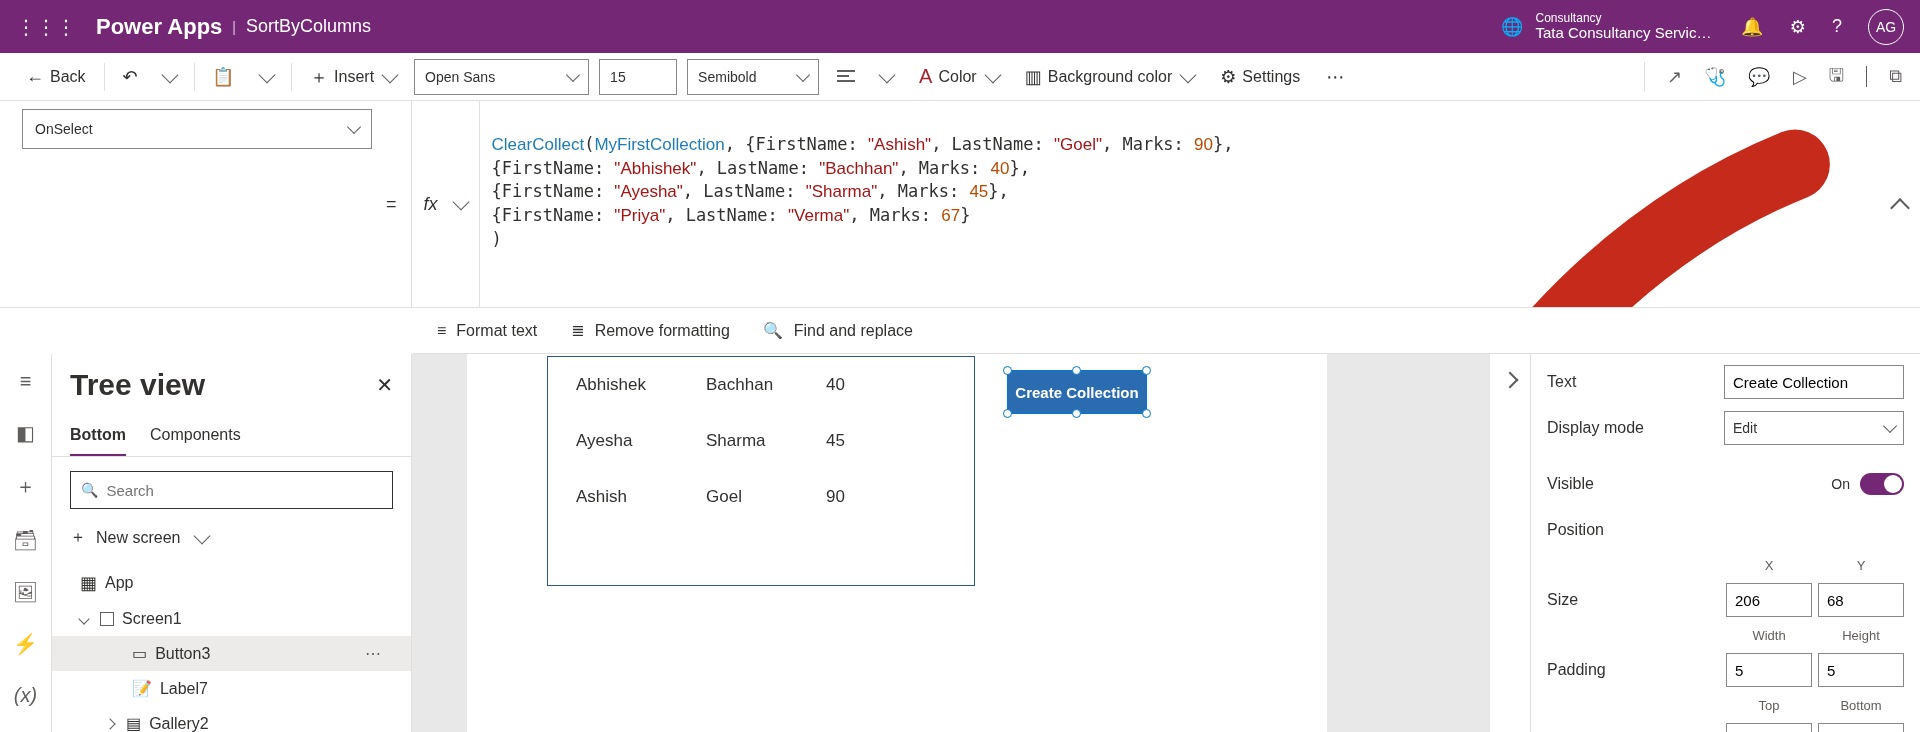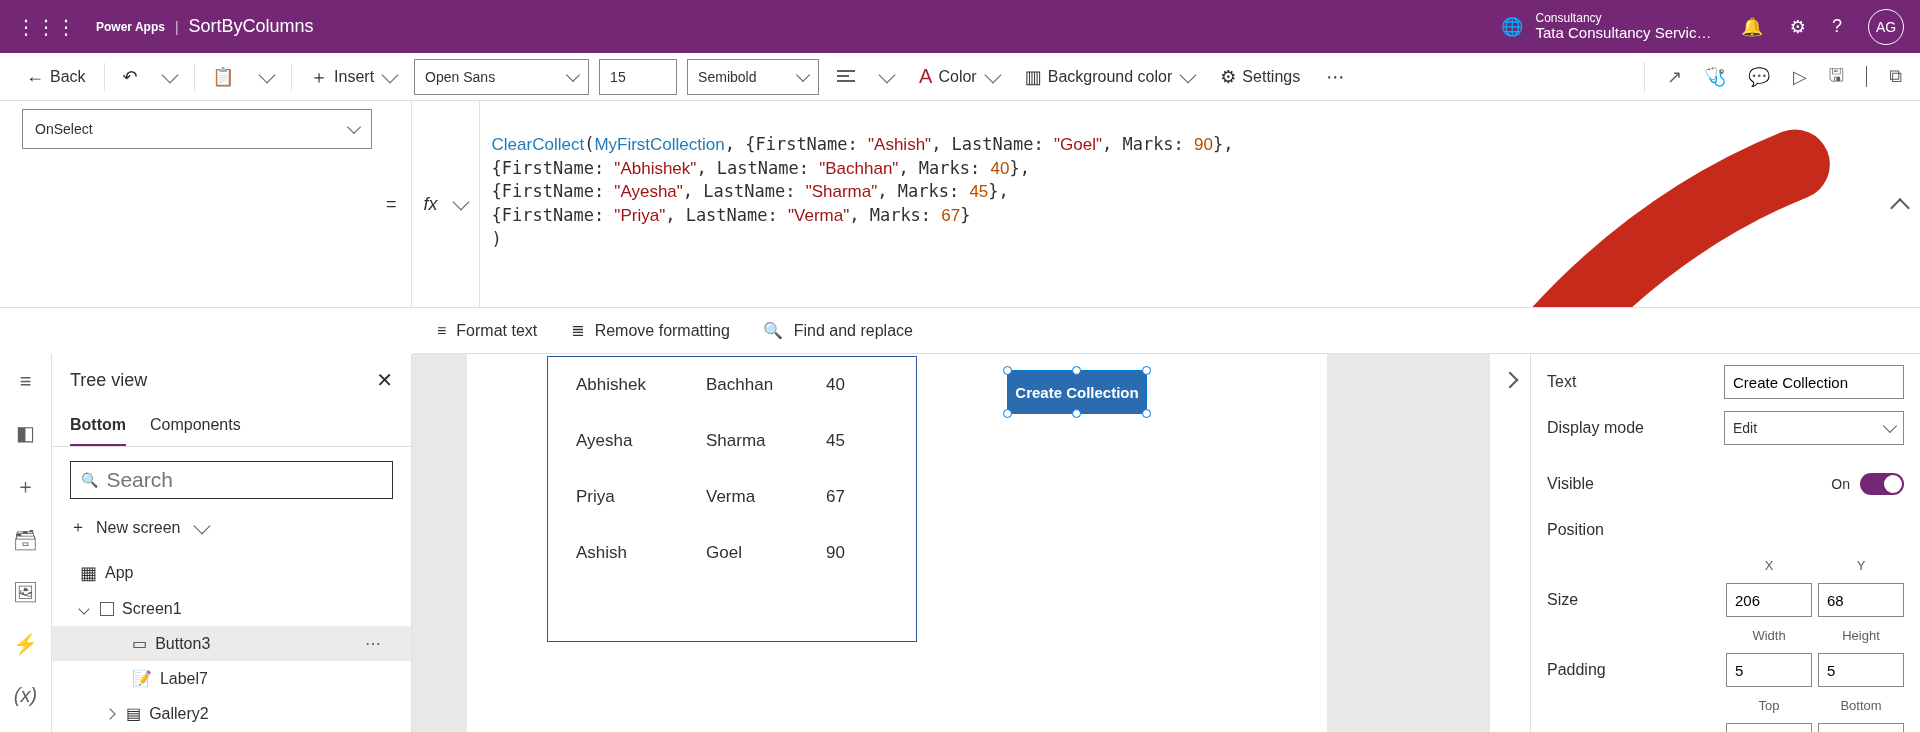--- a/index.html
+++ b/index.html
@@ -1,21 +1,21 @@
 <!DOCTYPE html>
 <html><head>
 <meta charset="utf-8">
 <style>
 *{box-sizing:border-box;margin:0;padding:0;font-family:"Segoe UI",Arial,sans-serif}
 body{width:1920px;height:732px;overflow:hidden;background:#fff;font-size:14px;color:#323130}
 
 
 .header{height:53px;background:#742774;color:#fff;display:flex;align-items:center;padding:0 16px}
 .waffle{font-size:20px;margin-right:20px}
-.app-title{font-weight:600;font-size:12px}
+.app-title{font-weight:600;font-size:22px}
 .pipe{margin:0 10px;opacity:.7}
 .app-name{font-size:18px}
 .header-spacer{flex:1}
 .env{display:flex;align-items:center;gap:12px;margin-right:30px}
 .env-icon{font-size:18px}
 .env-text{display:flex;flex-direction:column;line-height:1.1}
 .env-label{font-size:12px}
 .env-name{font-size:15px}
 .hdr-icons{display:flex;align-items:center;gap:26px;font-size:18px}
 .avatar{width:36px;height:36px;border:1.5px solid #fff;border-radius:50%;display:flex;align-items:center;justify-content:center;font-size:14px}
@@ -52,44 +52,44 @@
 .fx-tool{display:flex;align-items:center;gap:10px;cursor:pointer;font-size:16px}
 
 
 .main{display:flex;height:calc(732px - 53px - 48px)}
 .rail{width:52px;border-right:1px solid #e1dfdd;display:flex;flex-direction:column;align-items:center;padding-top:16px;gap:28px;font-size:20px;color:#605e5c}
 .rail .ic{cursor:pointer}
 
 
 .tree{width:360px;border-right:1px solid #e1dfdd;display:flex;flex-direction:column}
 .tree-hdr{display:flex;align-items:center;justify-content:space-between;padding:14px 18px}
-.tree-title{font-size:18px;font-weight:400}
+.tree-title{font-size:30px;font-weight:700}
 .tabs{display:flex;gap:24px;padding:0 18px;border-bottom:1px solid #e1dfdd}
 .tab{padding:10px 0;cursor:pointer;font-size:16px}
 .tab.active{font-weight:600;border-bottom:2px solid #742774}
 .search-box{margin:14px 18px 10px;height:38px;border:1px solid #323130;display:flex;align-items:center;padding:0 10px;gap:8px}
-.search-box input{border:none;outline:none;flex:1;font-size:21px}
+.search-box input{border:none;outline:none;flex:1;font-size:15px}
 .new-screen{padding:8px 18px;display:flex;align-items:center;gap:10px;cursor:pointer;font-size:16px}
 .tree-list{padding:8px 0}
 .tree-item{display:flex;align-items:center;gap:8px;padding:8px 18px;cursor:pointer;font-size:16px}
 .tree-item.l1{padding-left:28px}
 .tree-item.l2{padding-left:54px}
 .tree-item.l3{padding-left:80px}
 .tree-item.selected{background:#edebe9}
 .tree-item .more{margin-left:auto;margin-right:10px;letter-spacing:2px;color:#605e5c}
 .ti-chev{width:8px;height:8px;border-right:1.5px solid #605e5c;border-bottom:1.5px solid #605e5c;transform:rotate(45deg);margin-right:4px}
 .ti-chev.right{transform:rotate(-45deg)}
 .ti-box{width:14px;height:14px;border:1.5px solid #605e5c}
 .ti-app{font-size:18px}
 
 
 .canvas-wrap{flex:1;display:flex}
 .canvas-col{flex:1;position:relative;background:#e8e8e8}
 .canvas{position:absolute;left:55px;top:0;width:860px;height:580px;background:#fff}
-.gallery{position:absolute;left:80px;top:2px;width:370px;border:1.5px solid #2b579a}
+.gallery{position:absolute;left:80px;top:2px;width:428px;border:1.5px solid #2b579a}
 .gal-hdr{height:0;background:#3b6fb3;color:#fff;text-align:center;line-height:32px;font-weight:600;font-size:16px;overflow:hidden}
 .gal-row{display:flex;padding:18px 28px;font-size:17px}
 .gal-row span:nth-child(1){width:130px}
 .gal-row span:nth-child(2){width:120px}
 .gal-row span:nth-child(3){width:40px}
 .gal-blank{height:60px}
 .btn-sel{position:absolute;left:540px;top:16px;width:140px;height:44px;background:#2b6cb0;color:#fff;display:flex;align-items:center;justify-content:center;font-size:15px;font-weight:600;border:1.5px solid #0078d4}
 .handle{position:absolute;width:9px;height:9px;background:#fff;border:1px solid #0078d4;border-radius:50%}
 .checkmark{position:absolute;left:620px;top:-50px;color:#c52a1a;font-size:48px;transform:rotate(-8deg)}
 
@@ -318,25 +318,20 @@
               <span>Abhishek</span>
               <span>Bachhan</span>
               <span>40</span>
             </div>
           <div class="gal-row">
               <span>Ayesha</span>
               <span>Sharma</span>
               <span>45</span>
             </div>
           <div class="gal-row">
-              <span>Priya</span>
-              <span>Verma</span>
-              <span>67</span>
-            </div>
-          <div class="gal-row">
               <span>Ashish</span>
               <span>Goel</span>
               <span>90</span>
             </div>
           <div class="gal-blank"></div>
         </div>
         <div class="btn-sel">
           <span>Create Collection</span>
           <div class="handle" style="left:-5px;top:-5px"></div>
           <div class="handle" style="left:calc(50% - 5px);top:-5px"></div>

